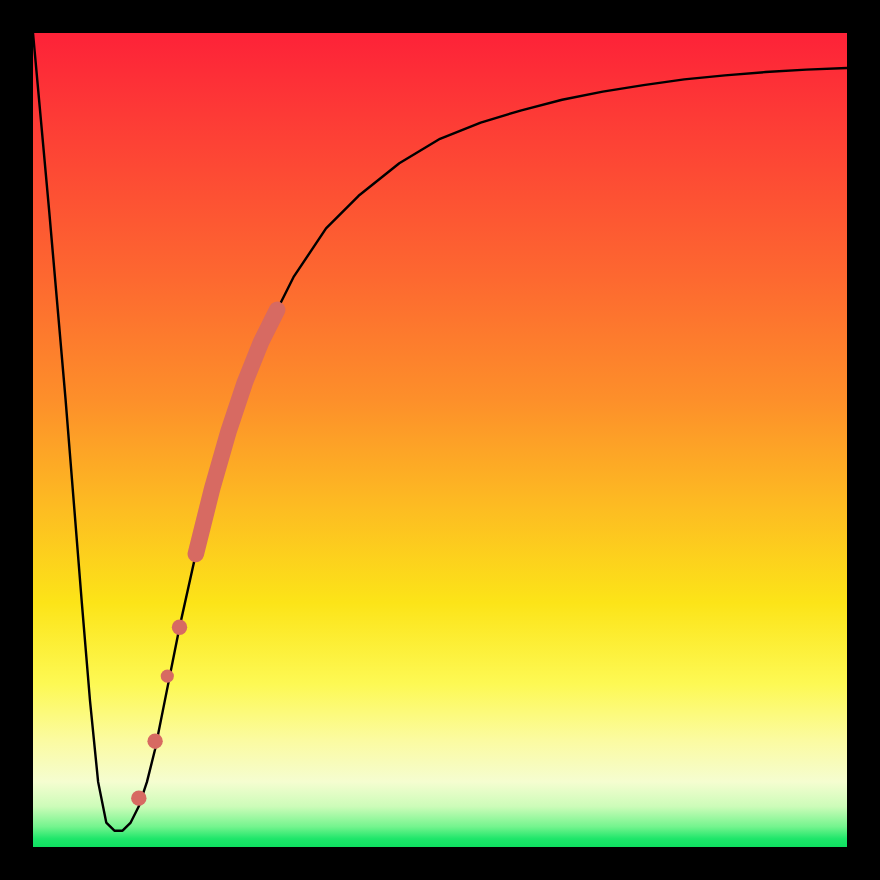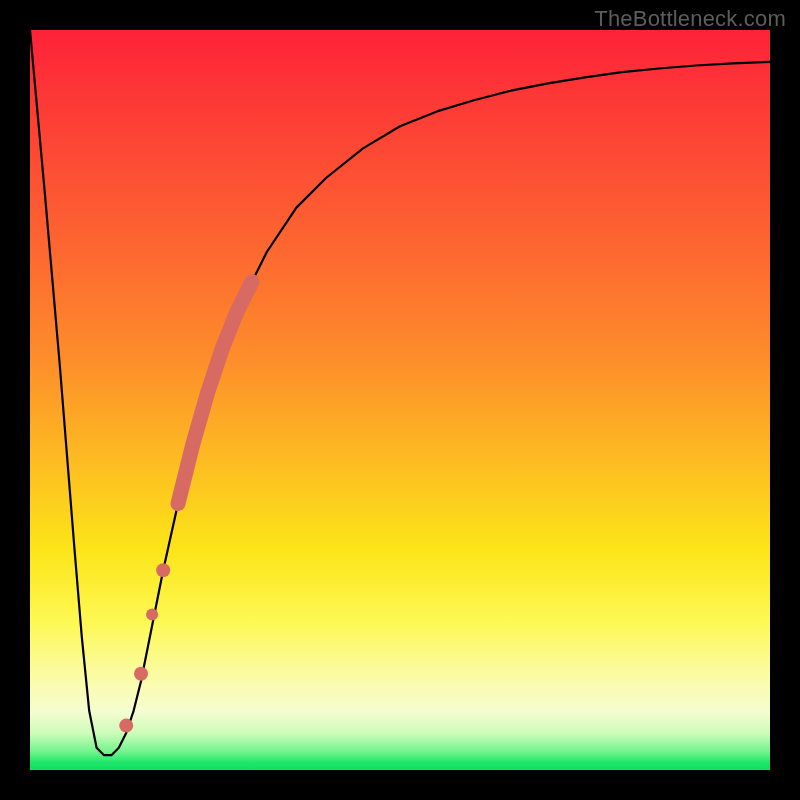--- a/index.html
+++ b/index.html
@@ -114,15 +114,14 @@
                L 222.0 251.6" fill="none" stroke="#d76a62" stroke-width="15" stroke-linecap="round"></path>
 
       <circle cx="133.2" cy="540.2" r="7" fill="#d76a62"></circle>
       <circle cx="122.1" cy="584.6" r="6" fill="#d76a62"></circle>
       <circle cx="111.0" cy="643.8" r="7" fill="#d76a62"></circle>
       <circle cx="96.2" cy="695.6" r="7" fill="#d76a62"></circle>
     </svg>
 
   </div>
 
-  <div class="watermark">TheBottleneck.com</div>
 
 </div>
 
 </body></html>

